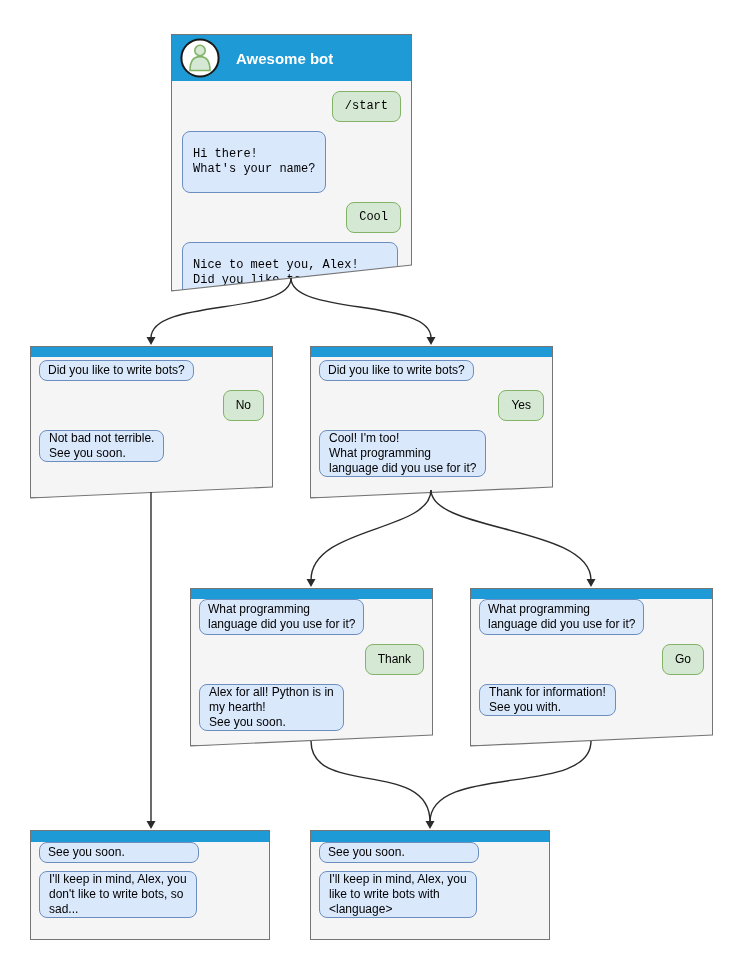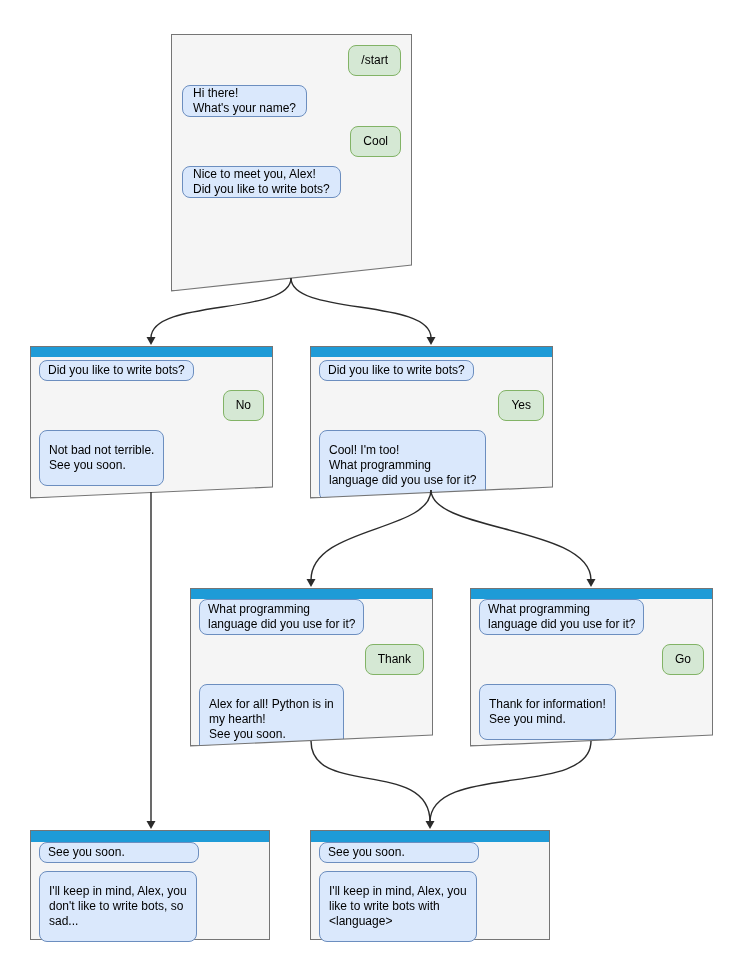--- a/index.html
+++ b/index.html
@@ -22,29 +22,29 @@
     position:absolute;background:var(--window-fill);
     border:1px solid var(--window-border);box-sizing:border-box;
   }
   .win-header{height:10px;background:var(--header-blue);}
   .root .win-header{
     height:46px;display:flex;align-items:center;padding-left:8px;
   }
   .avatar{width:40px;height:40px;flex:0 0 auto;display:block;}
   .title{color:var(--title-text);font-weight:bold;font-size:15px;margin-left:16px;}
   .body{display:flex;flex-direction:column;align-items:flex-start;padding:0 8px;}
-  .root .body{padding:10px 10px 0 10px;gap:9px;}
+  .root .body{padding:10px 10px 0 10px;gap:9px;font-family:Liberation Mono, monospace;}
   .mini .body{padding-top:3px;gap:9px;}
   .flush .body{padding-top:0;}
   .bubble{
     font-size:12px;line-height:15px;white-space:pre-line;color:#000;
     border-radius:8px;box-sizing:border-box;width:fit-content;
   }
-  .bot{background:var(--bot-fill);border:1px solid var(--bot-border);padding:12px 9px;}
-  .root .bot{padding:0 10px;}
+  .bot{background:var(--bot-fill);border:1px solid var(--bot-border);padding:0 9px;}
+  .root .bot{padding:15px 10px;}
   .echo{padding:2px 8px;}
   .fixed160{width:160px;}
   .user{
     background:var(--user-fill);border:1px solid var(--user-border);
     padding:7px 12px;align-self:flex-end;min-width:30px;text-align:center;
   }
   
   #win-root{left:171px;top:34px;width:241px;height:257px;
     clip-path:polygon(0 0,100% 0,100% 231px,0 100%);}
   #win-no{left:30px;top:346px;width:243px;height:152px;
@@ -65,20 +65,28 @@
   #overlay path,#overlay line{fill:none;stroke:var(--connector);stroke-width:1.4;}
   #overlay .slant{stroke:var(--window-border);stroke-width:1.2;}
   #overlay polygon{fill:var(--connector);stroke:none;}
 </style>
 </head>
 <body>
 
 <div id="canvas">
 
   <div class="window root" id="win-root">
+    <div class="win-header">
+      <svg class="avatar" viewBox="0 0 40 40">
+        <circle cx="20" cy="20" r="18.6" fill="#ffffff" stroke="#1a1a1a" stroke-width="2"></circle>
+        <circle cx="20" cy="12.5" r="5.2" fill="#d5e8d4" stroke="#82b366" stroke-width="1.6"></circle>
+        <path d="M10 32.5 C10 23 14 18.6 20 18.6 C26 18.6 30 23 30 32.5 Z" fill="#d5e8d4" stroke="#82b366" stroke-width="1.6"></path>
+      </svg>
+      <span class="title">Awesome bot</span>
+    </div>
     <div class="body">
       <div class="bubble user">/start</div>
       <div class="bubble bot">Hi there!
 What's your name?</div>
       <div class="bubble user">Cool</div>
       <div class="bubble bot">Nice to meet you, Alex!
 Did you like to write bots?</div>
     </div>
   </div>
 
@@ -115,21 +123,21 @@
     </div>
   </div>
 
   <div class="window mini flush" id="win-go">
     <div class="win-header"></div>
     <div class="body">
       <div class="bubble bot echo">What programming
 language did you use for it?</div>
       <div class="bubble user">Go</div>
       <div class="bubble bot">Thank for information!
-See you mind.</div>
+See you with.</div>
     </div>
   </div>
 
   <div class="window mini flush" id="win-end-no">
     <div class="win-header"></div>
     <div class="body">
       <div class="bubble bot echo fixed160">See you soon.</div>
       <div class="bubble bot">I'll keep in mind, Alex, you
 don't like to write bots, so
 sad...</div>

